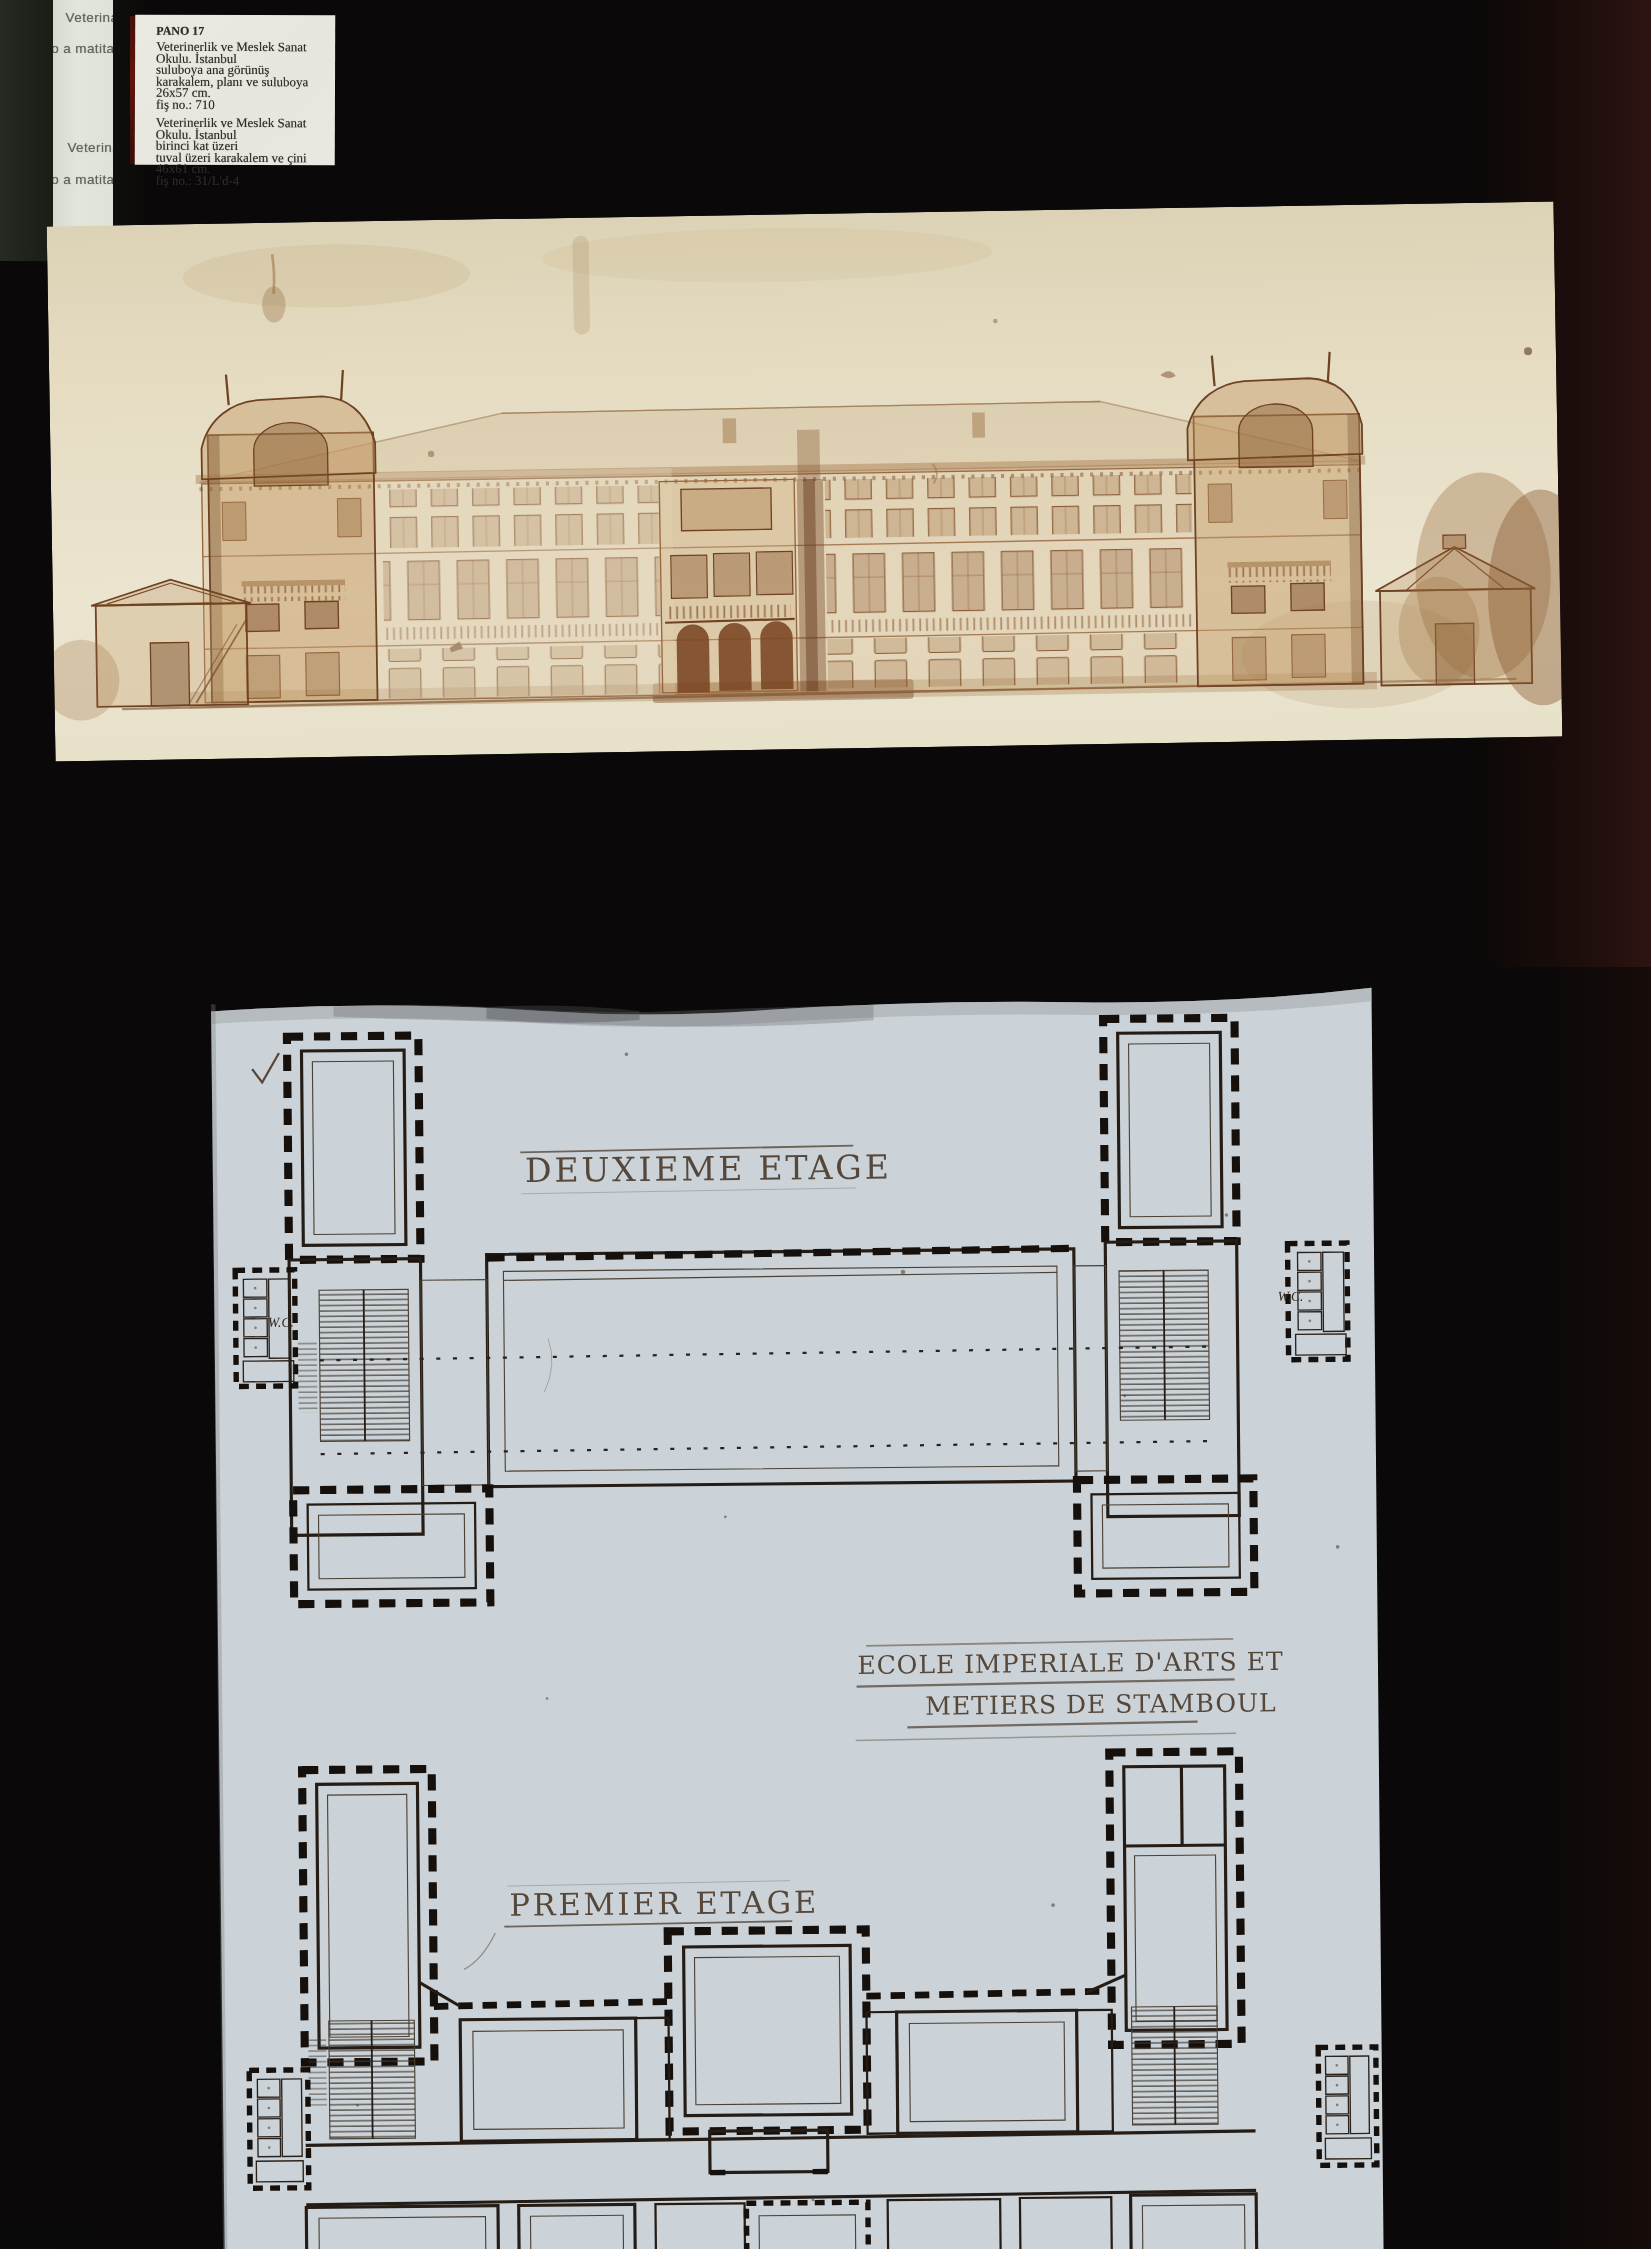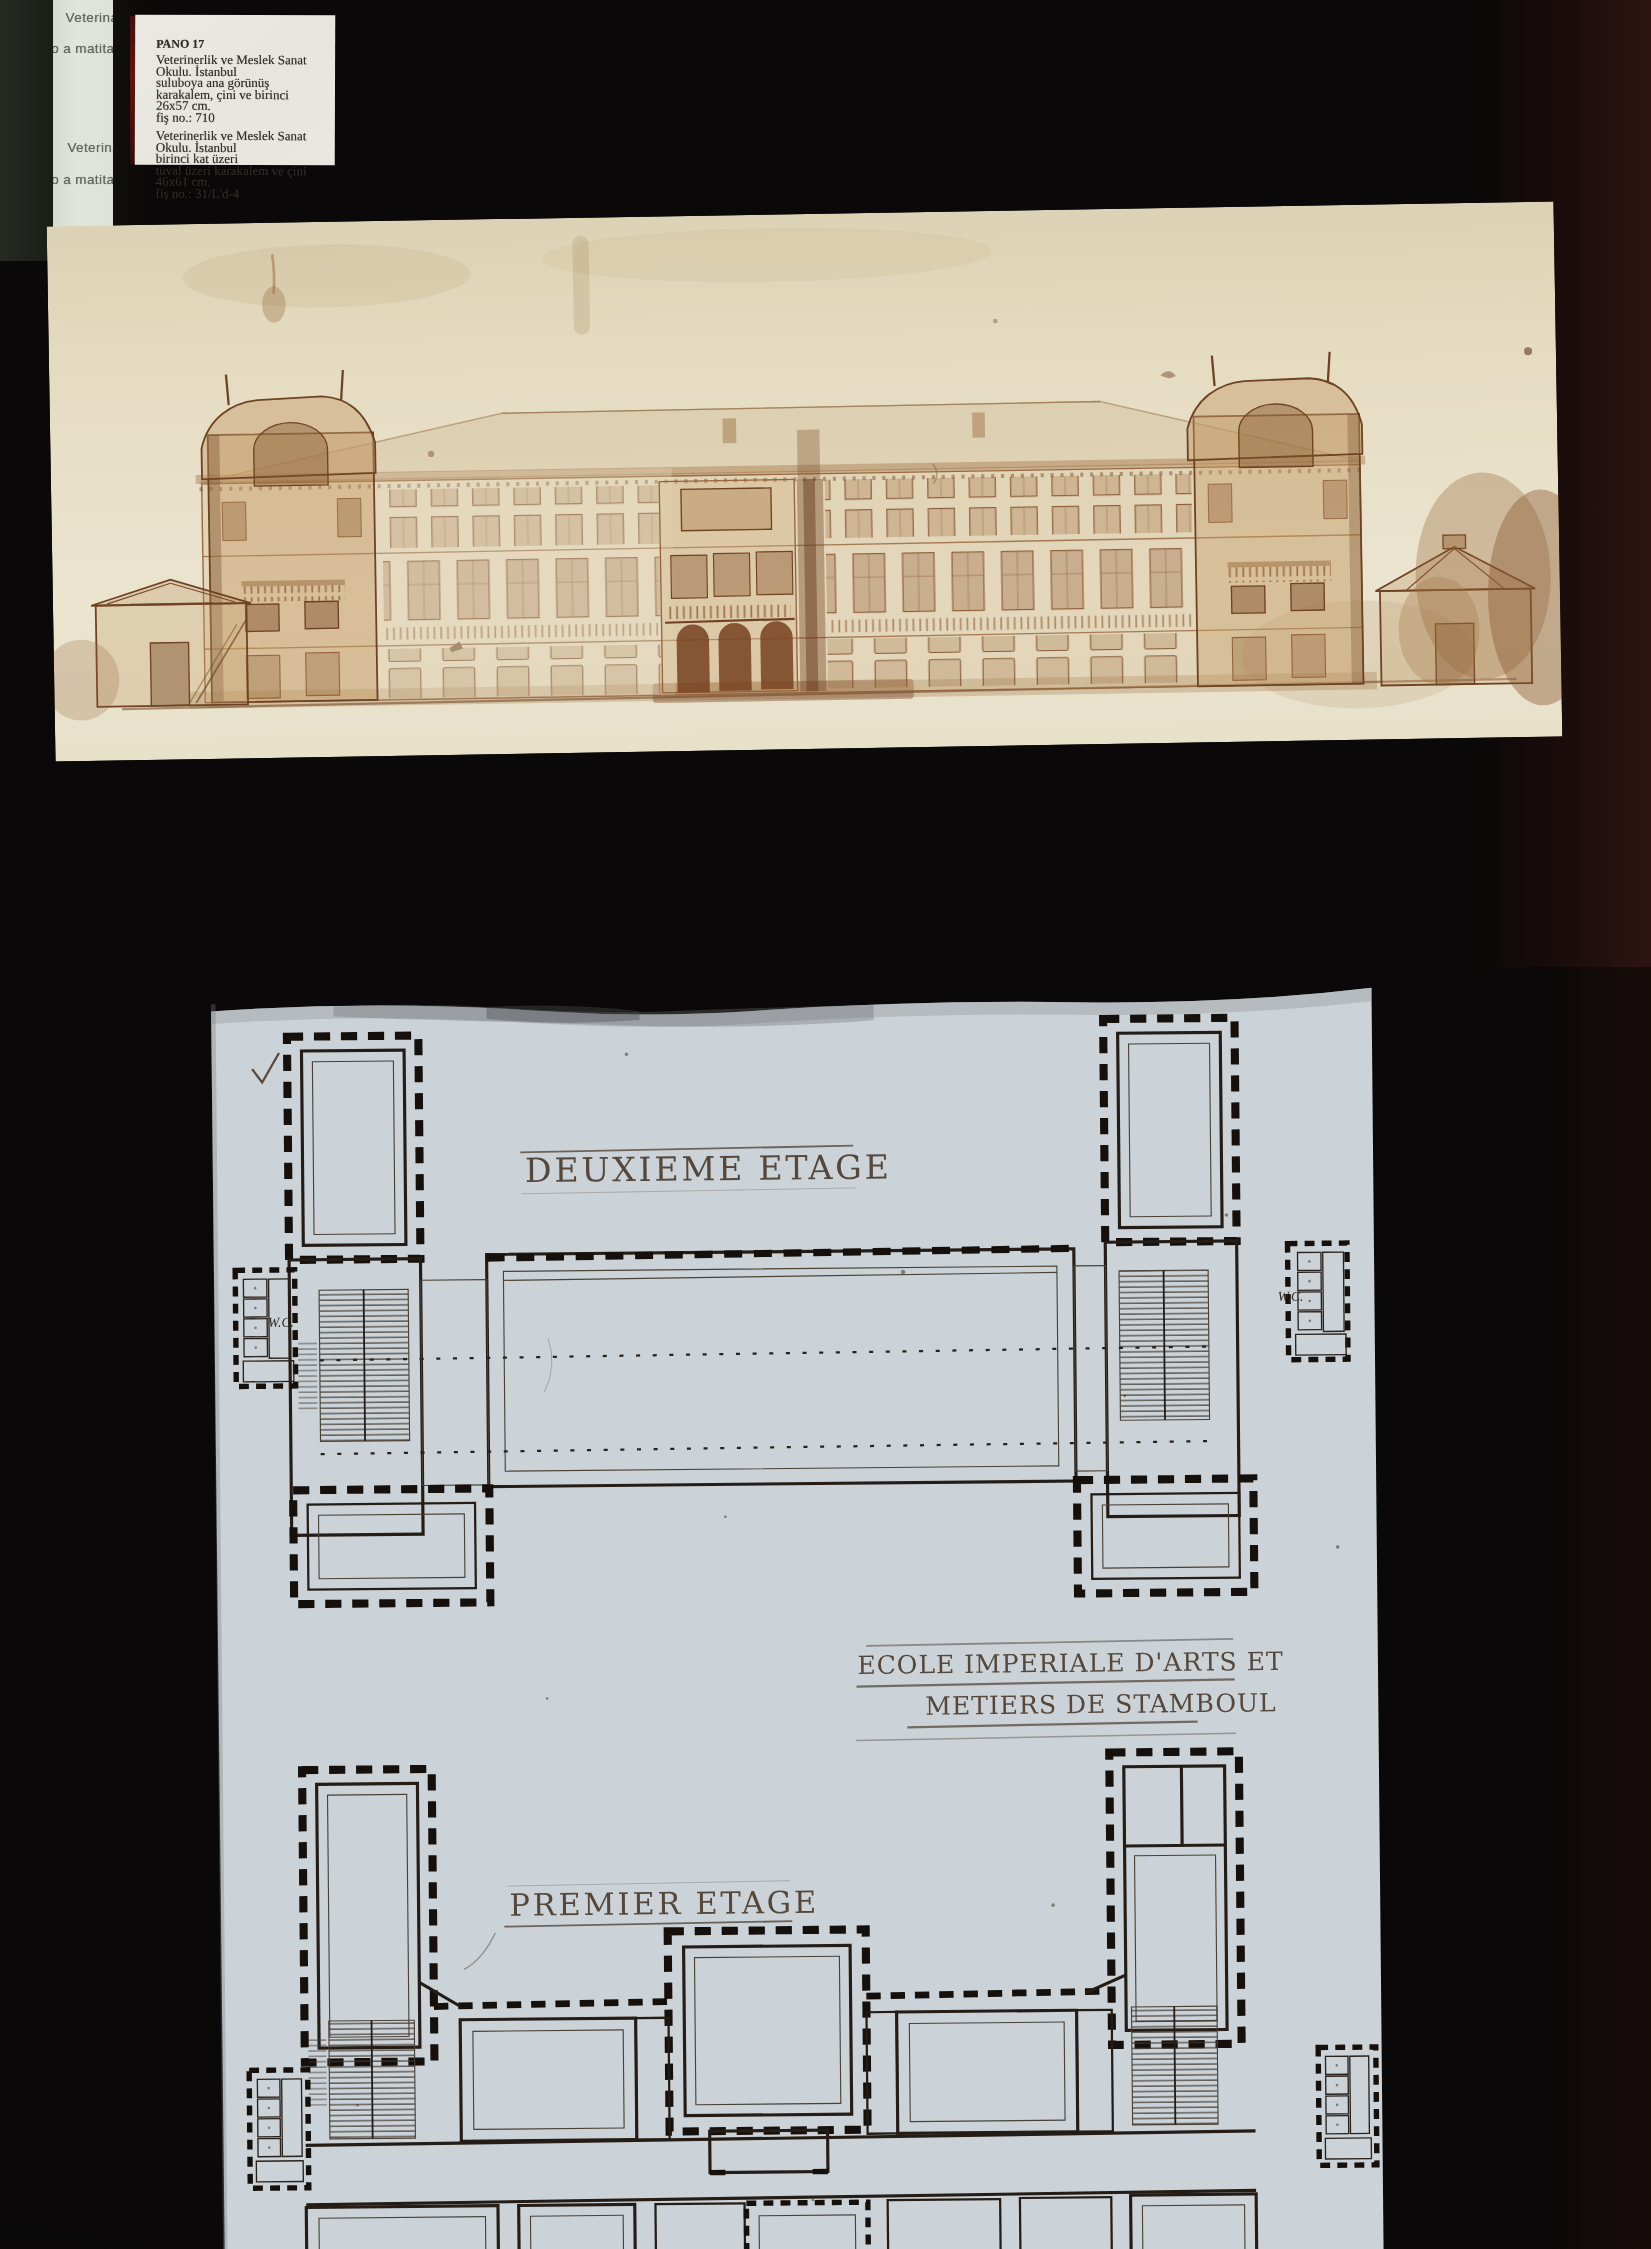--- a/index.html
+++ b/index.html
@@ -12,21 +12,21 @@
   
   .film-strip{position:absolute;left:53px;top:0;width:60px;height:236px;background:linear-gradient(90deg,#d6dacf,#e2e5dc 40%,#dfe2d8);overflow:hidden;}
   .film-strip span{position:absolute;white-space:nowrap;font-size:13.5px;color:#60665e;letter-spacing:0.4px;text-shadow:0 0 0.9px rgba(96,102,94,0.7);}
   .fs0{left:12.6px;top:10px;}
   .fs1{left:-1.8px;top:41px;}
   .fs2{left:14.4px;top:140px;}
   .fs3{left:-1.8px;top:172px;}
   
   .red-sliver{position:absolute;left:130px;top:16px;width:6.3px;height:148px;background:linear-gradient(180deg,#46100c,#62150e 40%,#380d09);}
   
-  .pano-card{position:absolute;left:135px;top:15px;width:200px;height:150px;background:linear-gradient(135deg,#eae9e2,#e6e5de 60%,#e9e8e0);padding:20px 9px 0 21px;box-sizing:border-box;font-family:"Liberation Serif",serif;color:#2f2b27;transform:rotate(0.2deg);}
+  .pano-card{position:absolute;left:135px;top:15px;width:200px;height:150px;background:linear-gradient(135deg,#eae9e2,#e6e5de 60%,#e9e8e0);padding:7px 9px 0 21px;box-sizing:border-box;font-family:"Liberation Serif",serif;color:#2f2b27;transform:rotate(0.2deg);}
   .pano-title{font-weight:bold;font-size:12px;margin:1.8px 0 2.7px 0;text-shadow:0 0 0.7px rgba(47,43,39,0.55);}
   .pano-line{font-size:13px;line-height:11.5px;margin:0;text-shadow:0 0 0.7px rgba(47,43,39,0.5);}
   .pano-block2{margin-top:6.7px;}
   
   .facade-paper{position:absolute;left:51px;top:214px;width:1507px;height:535px;transform:rotate(-0.95deg);transform-origin:50% 50%;}
   .facade-paper svg{display:block;width:100%;height:100%;}
   
   .plan-sheet{position:absolute;left:205px;top:985px;width:1206px;height:1404px;transform:rotate(-0.55deg);transform-origin:50% 50%;}
   .plan-sheet svg{display:block;width:100%;height:100%;}
   
@@ -59,21 +59,21 @@
     <span class="fs2">Veterinaria</span>
     <span class="fs3">o a matita;</span>
   </div>
 
   <div class="red-sliver"></div>
 
   <div class="pano-card">
     <p class="pano-title">PANO 17</p>
     <p class="pano-line">Veterinerlik ve Meslek Sanat Okulu. İstanbul</p>
     <p class="pano-line">suluboya ana görünüş</p>
-    <p class="pano-line">karakalem, çini ve birinci</p>
+    <p class="pano-line">karakalem, planı ve suluboya</p>
     <p class="pano-line">26x57 cm.</p>
     <p class="pano-line">fiş no.: 710</p>
     <p class="pano-line pano-block2">Veterinerlik ve Meslek Sanat Okulu. İstanbul</p>
     <p class="pano-line">birinci kat üzeri</p>
     <p class="pano-line">tuval üzeri karakalem ve çini</p>
     <p class="pano-line">46x61 cm.</p>
     <p class="pano-line">fiş no.: 31/L'd-4</p>
   </div>
 
   <div class="facade-paper">

